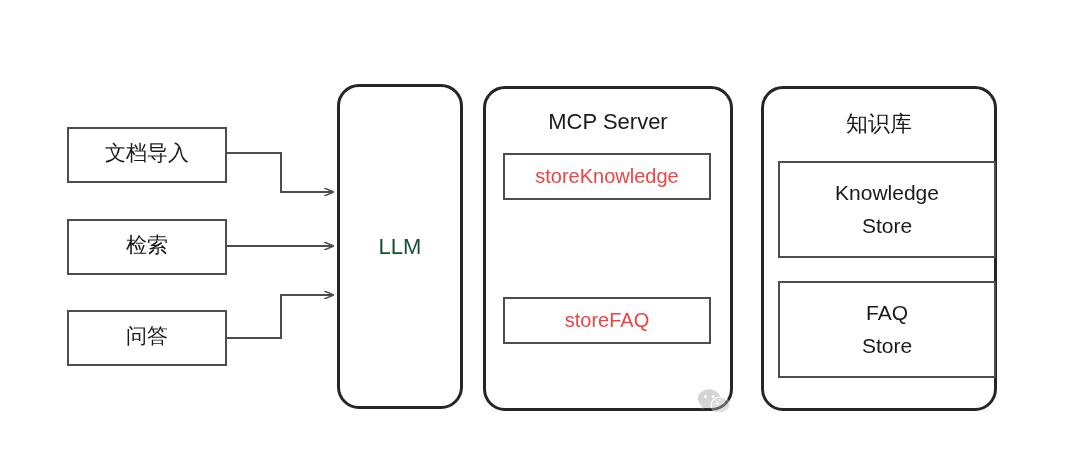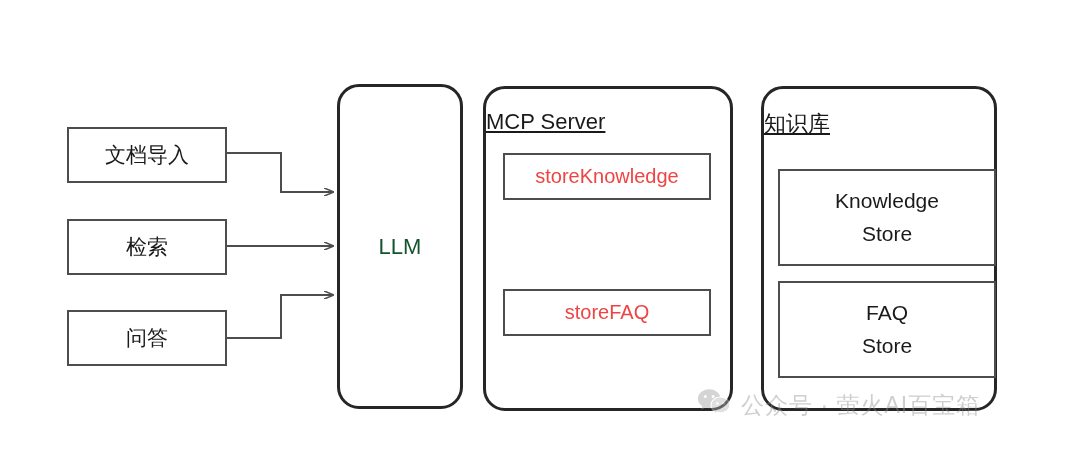--- a/index.html
+++ b/index.html
@@ -21,20 +21,21 @@
     position: absolute;
     box-sizing: border-box;
     border: 2px solid #4d4d4d;
     background: #ffffff;
     display: flex;
     align-items: center;
     justify-content: center;
     text-align: center;
     color: #1a1a1a;
     line-height: 1.28;
+    font-family: Liberation Mono, monospace;
   }
 
   
   .input-box {
     left: 67px;
     width: 160px;
     height: 56px;
     font-size: 21px;
   }
   #box-import { top: 127px; }
@@ -72,63 +73,63 @@
     left: 761px;
     top: 86px;
     width: 236px;
     height: 325px;
   }
   .panel-title {
     position: absolute;
     left: 0;
     right: 0;
     top: 20px;
+    text-align: center;
     font-size: 22px;
     color: #1a1a1a;
-    text-decoration: underline;
   }
 
   
   .tool-box {
     position: absolute;
     box-sizing: border-box;
     left: 17px;
     width: 208px;
     height: 47px;
     border: 2px solid #4d4d4d;
     background: #ffffff;
     display: flex;
     align-items: center;
     justify-content: center;
     font-size: 20px;
     color: #ef4444;
   }
   .tool-box.i0 { top: 64px; }
   .tool-box.i1 { top: 128px; }
-  .tool-box.i2 { top: 200px; }
+  .tool-box.i2 { top: 208px; }
   .tool-box.i3 { top: 256px; }
 
   
   .store-box {
     position: absolute;
     box-sizing: border-box;
     left: 14px;
     width: 218px;
     height: 97px;
     border: 2px solid #4d4d4d;
     background: #ffffff;
     display: flex;
     flex-direction: column;
     align-items: center;
     justify-content: center;
     font-size: 21px;
     color: #1a1a1a;
     line-height: 1.55;
   }
-  .store-box.s0 { top: 80px; }
+  .store-box.s0 { top: 72px; }
   .store-box.s1 { top: 192px; }
 
   
   #connectors {
     position: absolute;
     left: 0;
     top: 0;
     width: 1080px;
     height: 451px;
     pointer-events: none;
@@ -221,16 +222,15 @@
         <circle cx="8.3" cy="8.6" r="1.5" fill="#ffffff"></circle>
         <circle cx="16.1" cy="8.6" r="1.5" fill="#ffffff"></circle>
 
         <path d="M23.4,9.0 C18.2,9.0 14.0,12.6 14.0,16.9 C14.0,19.4 15.4,21.6 17.6,23.0
                  L16.8,26.1 L20.2,24.3 C21.2,24.6 22.3,24.7 23.4,24.7
                  C28.6,24.7 32.8,21.1 32.8,16.9 C32.8,12.6 28.6,9.0 23.4,9.0 Z" fill="#b5b5b5" stroke="#ffffff" stroke-width="1.1"></path>
         <circle cx="20.4" cy="15.4" r="1.25" fill="#ffffff"></circle>
         <circle cx="26.6" cy="15.4" r="1.25" fill="#ffffff"></circle>
       </svg>
     </span>
-    <span class="wm-text">公众号 · 萤火AI百宝箱</span>
   </div>
 
 </div>
 
 </body></html>

